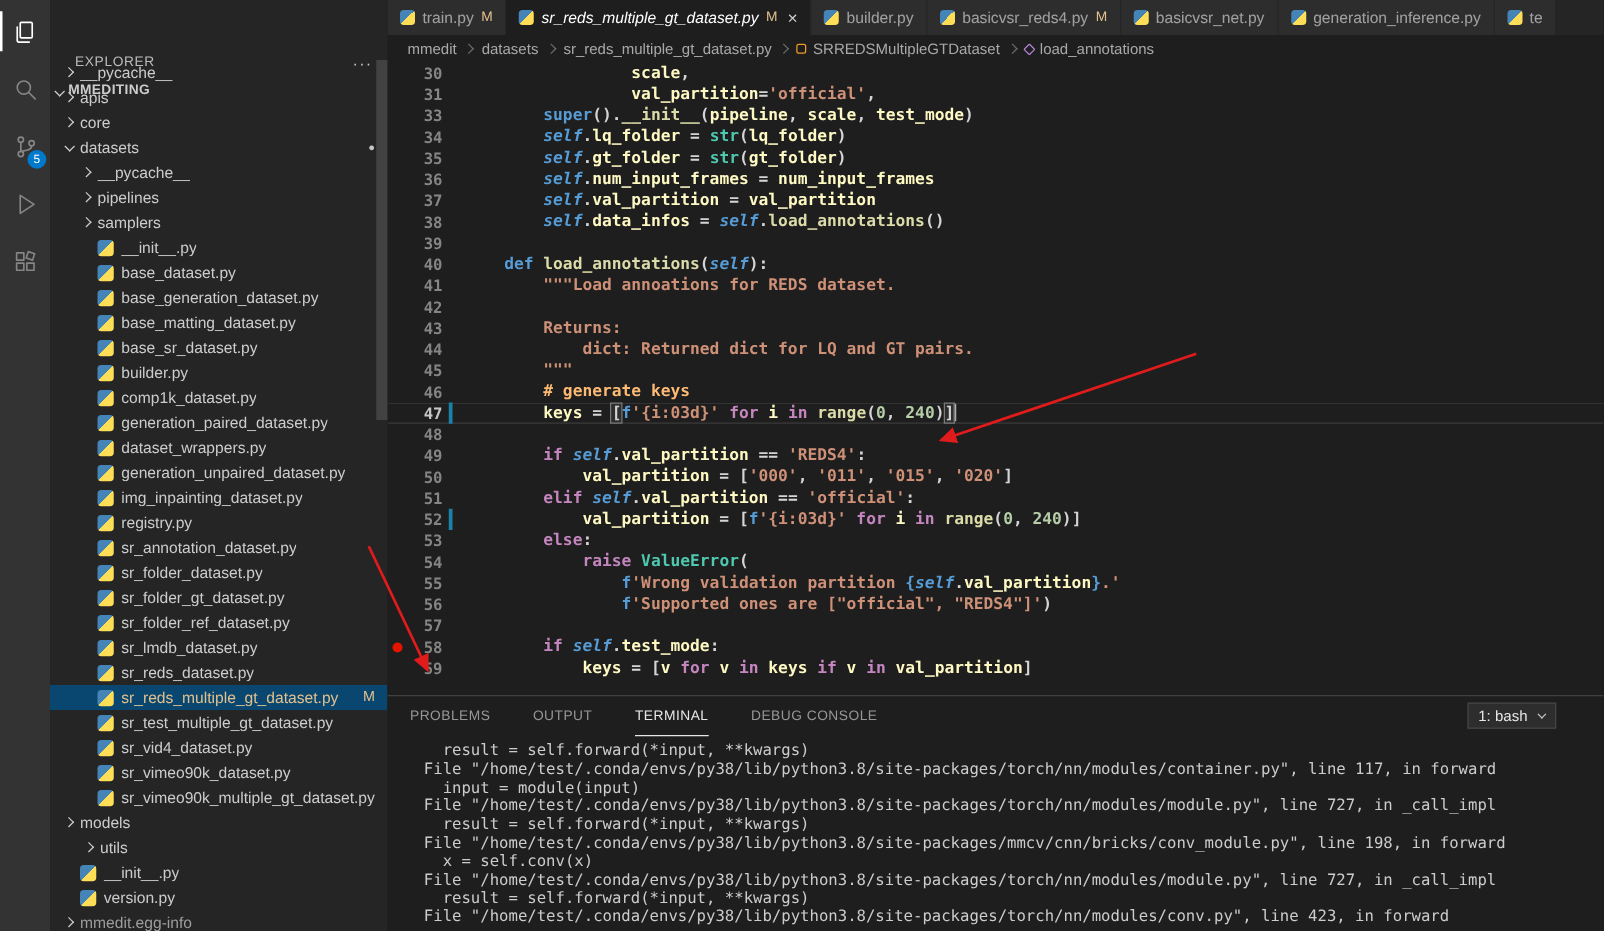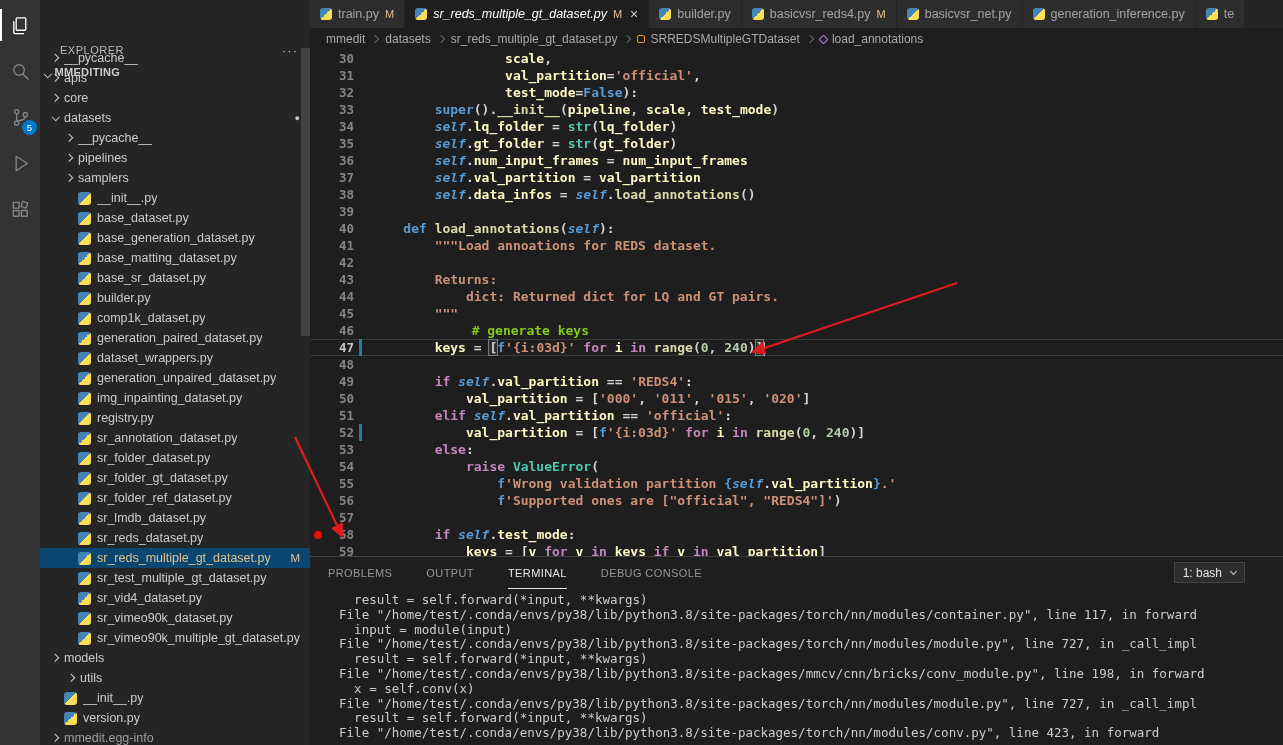--- a/index.html
+++ b/index.html
@@ -63,21 +63,21 @@
   .bp { width:15px; flex:none; display:flex; align-items:center; justify-content:center; }
   .bp.on::before { content:""; width:8px; height:8px; border-radius:50%; background:#e51400; }
   .lnum { flex:1; text-align:right; color:#858585; font-size:12.5px; padding-right:3px; }
   .lnum.cur { color:#c6c6c6; }
   .chg { width:3px; height:17px; flex:none; margin-left:2px; }
   .chg.on { background:#1b81a8; }
   .ltext { padding-left:10px; color:#d4d4d4; }
   .tk-k  { color:#C586C0; }
   .tk-b  { color:#569CD6; }
   .tk-s  { color:#CE9178; }
-  .tk-c  { color:#84cc16;margin-left:37px; }
+  .tk-c  { color:#fdba74; }
   .tk-n  { color:#B5CEA8; }
   .tk-v  { color:#fef9c3; }
   .tk-f  { color:#DCDCAA; }
   .tk-t  { color:#4EC9B0; }
   .tk-sf { color:#569CD6; font-style:italic; }
   .tk-hb { color:#d4d4d4; outline:1px solid #7a7a7a; background:rgba(120,120,120,0.18); }
   .cursor { display:inline-block; width:1.5px; height:14px; background:#aeafad; vertical-align:middle; }
 
   
   .panel { position:absolute; left:0; right:0; top:556px; bottom:0; background:#1e1e1e;
@@ -370,21 +370,20 @@
         </span>
         <span class="bc-sep"></span>
         <span class="bc-item">
           <span class="bc-ico-method"></span>
           <span>load_annotations</span>
         </span>
       </div>
     <div class="editor" id="editor">
         <div class="cline"><div class="gutter"><span class="bp"></span><span class="lnum">30</span><span class="chg"></span></div><span class="ltext"><span>                 </span><span class="tk-v">scale</span><span>,</span></span></div>
         <div class="cline"><div class="gutter"><span class="bp"></span><span class="lnum">31</span><span class="chg"></span></div><span class="ltext"><span>                 </span><span class="tk-v">val_partition</span><span>=</span><span class="tk-s">'official'</span><span>,</span></span></div>
-        <div class="cline"><div class="gutter"><span class="bp"></span><span class="lnum">32</span><span class="chg"></span></div><span class="ltext"><span>                 </span><span class="tk-v">test_mode</span><span>=</span><span class="tk-b">False</span><span>):</span></span></div>
         <div class="cline"><div class="gutter"><span class="bp"></span><span class="lnum">33</span><span class="chg"></span></div><span class="ltext"><span>        </span><span class="tk-b">super</span><span>().</span><span class="tk-f">__init__</span><span>(</span><span class="tk-v">pipeline</span><span>, </span><span class="tk-v">scale</span><span>, </span><span class="tk-v">test_mode</span><span>)</span></span></div>
         <div class="cline"><div class="gutter"><span class="bp"></span><span class="lnum">34</span><span class="chg"></span></div><span class="ltext"><span>        </span><span class="tk-sf">self</span><span>.</span><span class="tk-v">lq_folder</span><span> = </span><span class="tk-t">str</span><span>(</span><span class="tk-v">lq_folder</span><span>)</span></span></div>
         <div class="cline"><div class="gutter"><span class="bp"></span><span class="lnum">35</span><span class="chg"></span></div><span class="ltext"><span>        </span><span class="tk-sf">self</span><span>.</span><span class="tk-v">gt_folder</span><span> = </span><span class="tk-t">str</span><span>(</span><span class="tk-v">gt_folder</span><span>)</span></span></div>
         <div class="cline"><div class="gutter"><span class="bp"></span><span class="lnum">36</span><span class="chg"></span></div><span class="ltext"><span>        </span><span class="tk-sf">self</span><span>.</span><span class="tk-v">num_input_frames</span><span> = </span><span class="tk-v">num_input_frames</span></span></div>
         <div class="cline"><div class="gutter"><span class="bp"></span><span class="lnum">37</span><span class="chg"></span></div><span class="ltext"><span>        </span><span class="tk-sf">self</span><span>.</span><span class="tk-v">val_partition</span><span> = </span><span class="tk-v">val_partition</span></span></div>
         <div class="cline"><div class="gutter"><span class="bp"></span><span class="lnum">38</span><span class="chg"></span></div><span class="ltext"><span>        </span><span class="tk-sf">self</span><span>.</span><span class="tk-v">data_infos</span><span> = </span><span class="tk-sf">self</span><span>.</span><span class="tk-f">load_annotations</span><span>()</span></span></div>
         <div class="cline"><div class="gutter"><span class="bp"></span><span class="lnum">39</span><span class="chg"></span></div><span class="ltext"></span></div>
         <div class="cline"><div class="gutter"><span class="bp"></span><span class="lnum">40</span><span class="chg"></span></div><span class="ltext"><span>    </span><span class="tk-b">def</span><span> </span><span class="tk-f">load_annotations</span><span>(</span><span class="tk-sf">self</span><span>):</span></span></div>
         <div class="cline"><div class="gutter"><span class="bp"></span><span class="lnum">41</span><span class="chg"></span></div><span class="ltext"><span>        </span><span class="tk-s">"""Load annoations for REDS dataset.</span></span></div>
         <div class="cline"><div class="gutter"><span class="bp"></span><span class="lnum">42</span><span class="chg"></span></div><span class="ltext"></span></div>

